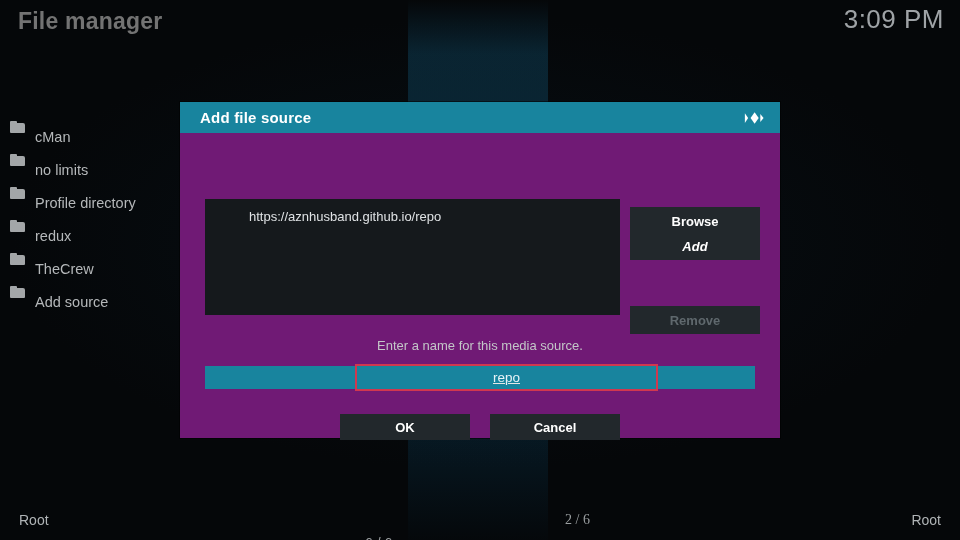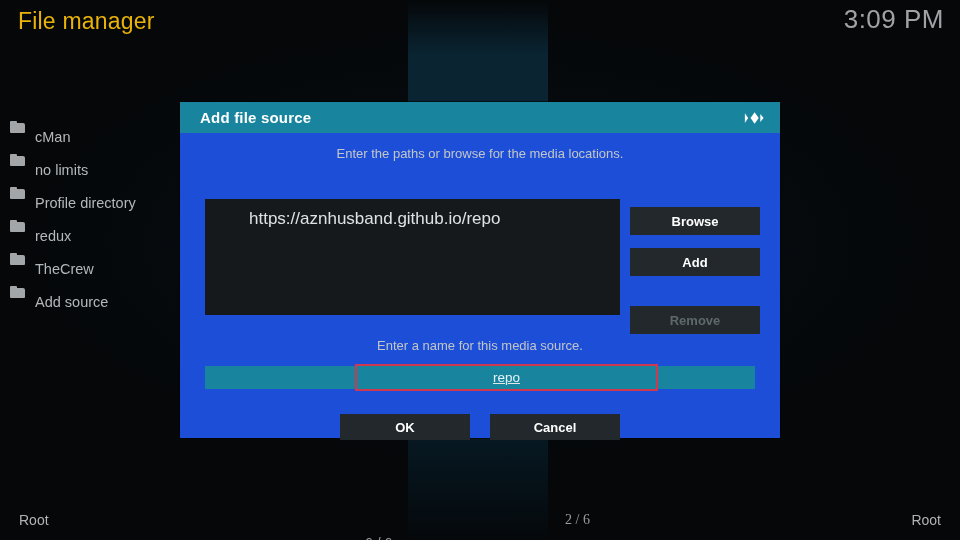--- a/index.html
+++ b/index.html
@@ -47,22 +47,22 @@
   
   #top-bar {
     position: absolute;
     left: 0; top: 0;
     width: 960px; height: 46px;
   }
   #page-title {
     position: absolute;
     left: 18px; top: 8px;
     font-size: 23px;
-    font-weight: 400;
-    color: #eab308;
+    font-weight: 700;
+    color: #737373;
     letter-spacing: 0.2px;
   }
   #clock {
     position: absolute;
     right: 16px; top: 4px;
     font-size: 26px;
     font-weight: 300;
     color: #9fa3a6;
     letter-spacing: 0.5px;
   }
@@ -106,21 +106,21 @@
     color: #b5b8ba;
     white-space: nowrap;
     margin-top: 20px;
   }
 
   
   #dialog {
     position: absolute;
     left: 180px; top: 102px;
     width: 600px; height: 336px;
-    background: #1d4ed8;
+    background: #701a75;
     box-shadow: 0 0 0 1px rgba(0,0,0,0.5);
   }
   #dialog-header {
     position: relative;
     height: 31px;
     background: #18849e;
     display: flex;
     align-items: center;
   }
   #dialog-title {
@@ -149,42 +149,42 @@
 
   #path-area {
     position: absolute;
     left: 25px; top: 66px;
     width: 415px; height: 116px;
     background: #15191c;
     box-sizing: border-box;
     padding: 10px 0 0 11px;
   }
   #path-value {
-    font-size: 17px;
+    font-size: 13px;
     color: #dfe2e4;
     white-space: nowrap;
     padding-left: 33px;
   }
 
   .side-btn {
     position: absolute;
     left: 450px;
     width: 130px;
     height: 28px;
     background: #22282c;
     display: flex;
     align-items: center;
     justify-content: center;
     font-size: 13px;
     font-weight: bold;
     color: #ffffff;
     box-sizing: border-box;
   }
   #btn-browse { top: 74px; }
-  #btn-add    { top: 115px; }
+  #btn-add    { top: 99px; font-style: italic; }
   #btn-remove { top: 173px; color: #5f686d; }
 
   #name-hint {
     position: absolute;
     left: 0; top: 205px;
     width: 600px;
   }
   #name-row {
     position: absolute;
     left: 25px; top: 233px;
@@ -286,21 +286,20 @@
       <svg viewBox="0 0 32 32" width="26" height="26" aria-hidden="true">
         <polygon points="6,10 6,22 10,16" fill="#ffffff"></polygon>
         <polygon points="13,16 18,9 23,16 18,23" fill="#ffffff"></polygon>
         <polygon points="25,11 29,16 25,21" fill="#ffffff"></polygon>
       </svg>
     </span>
   </div>
 
   <div id="dialog-body">
 
-    <div id="paths-hint" class="hint-text">Enter the paths or browse for the media locations.</div>
 
     <div id="path-area">
       <div id="path-value">https://aznhusband.github.io/repo</div>
     </div>
 
     <div id="btn-browse" class="side-btn">Browse</div>
     <div id="btn-add" class="side-btn">Add</div>
     <div id="btn-remove" class="side-btn">Remove</div>
 
     <div id="name-hint" class="hint-text">Enter a name for this media source.</div>

